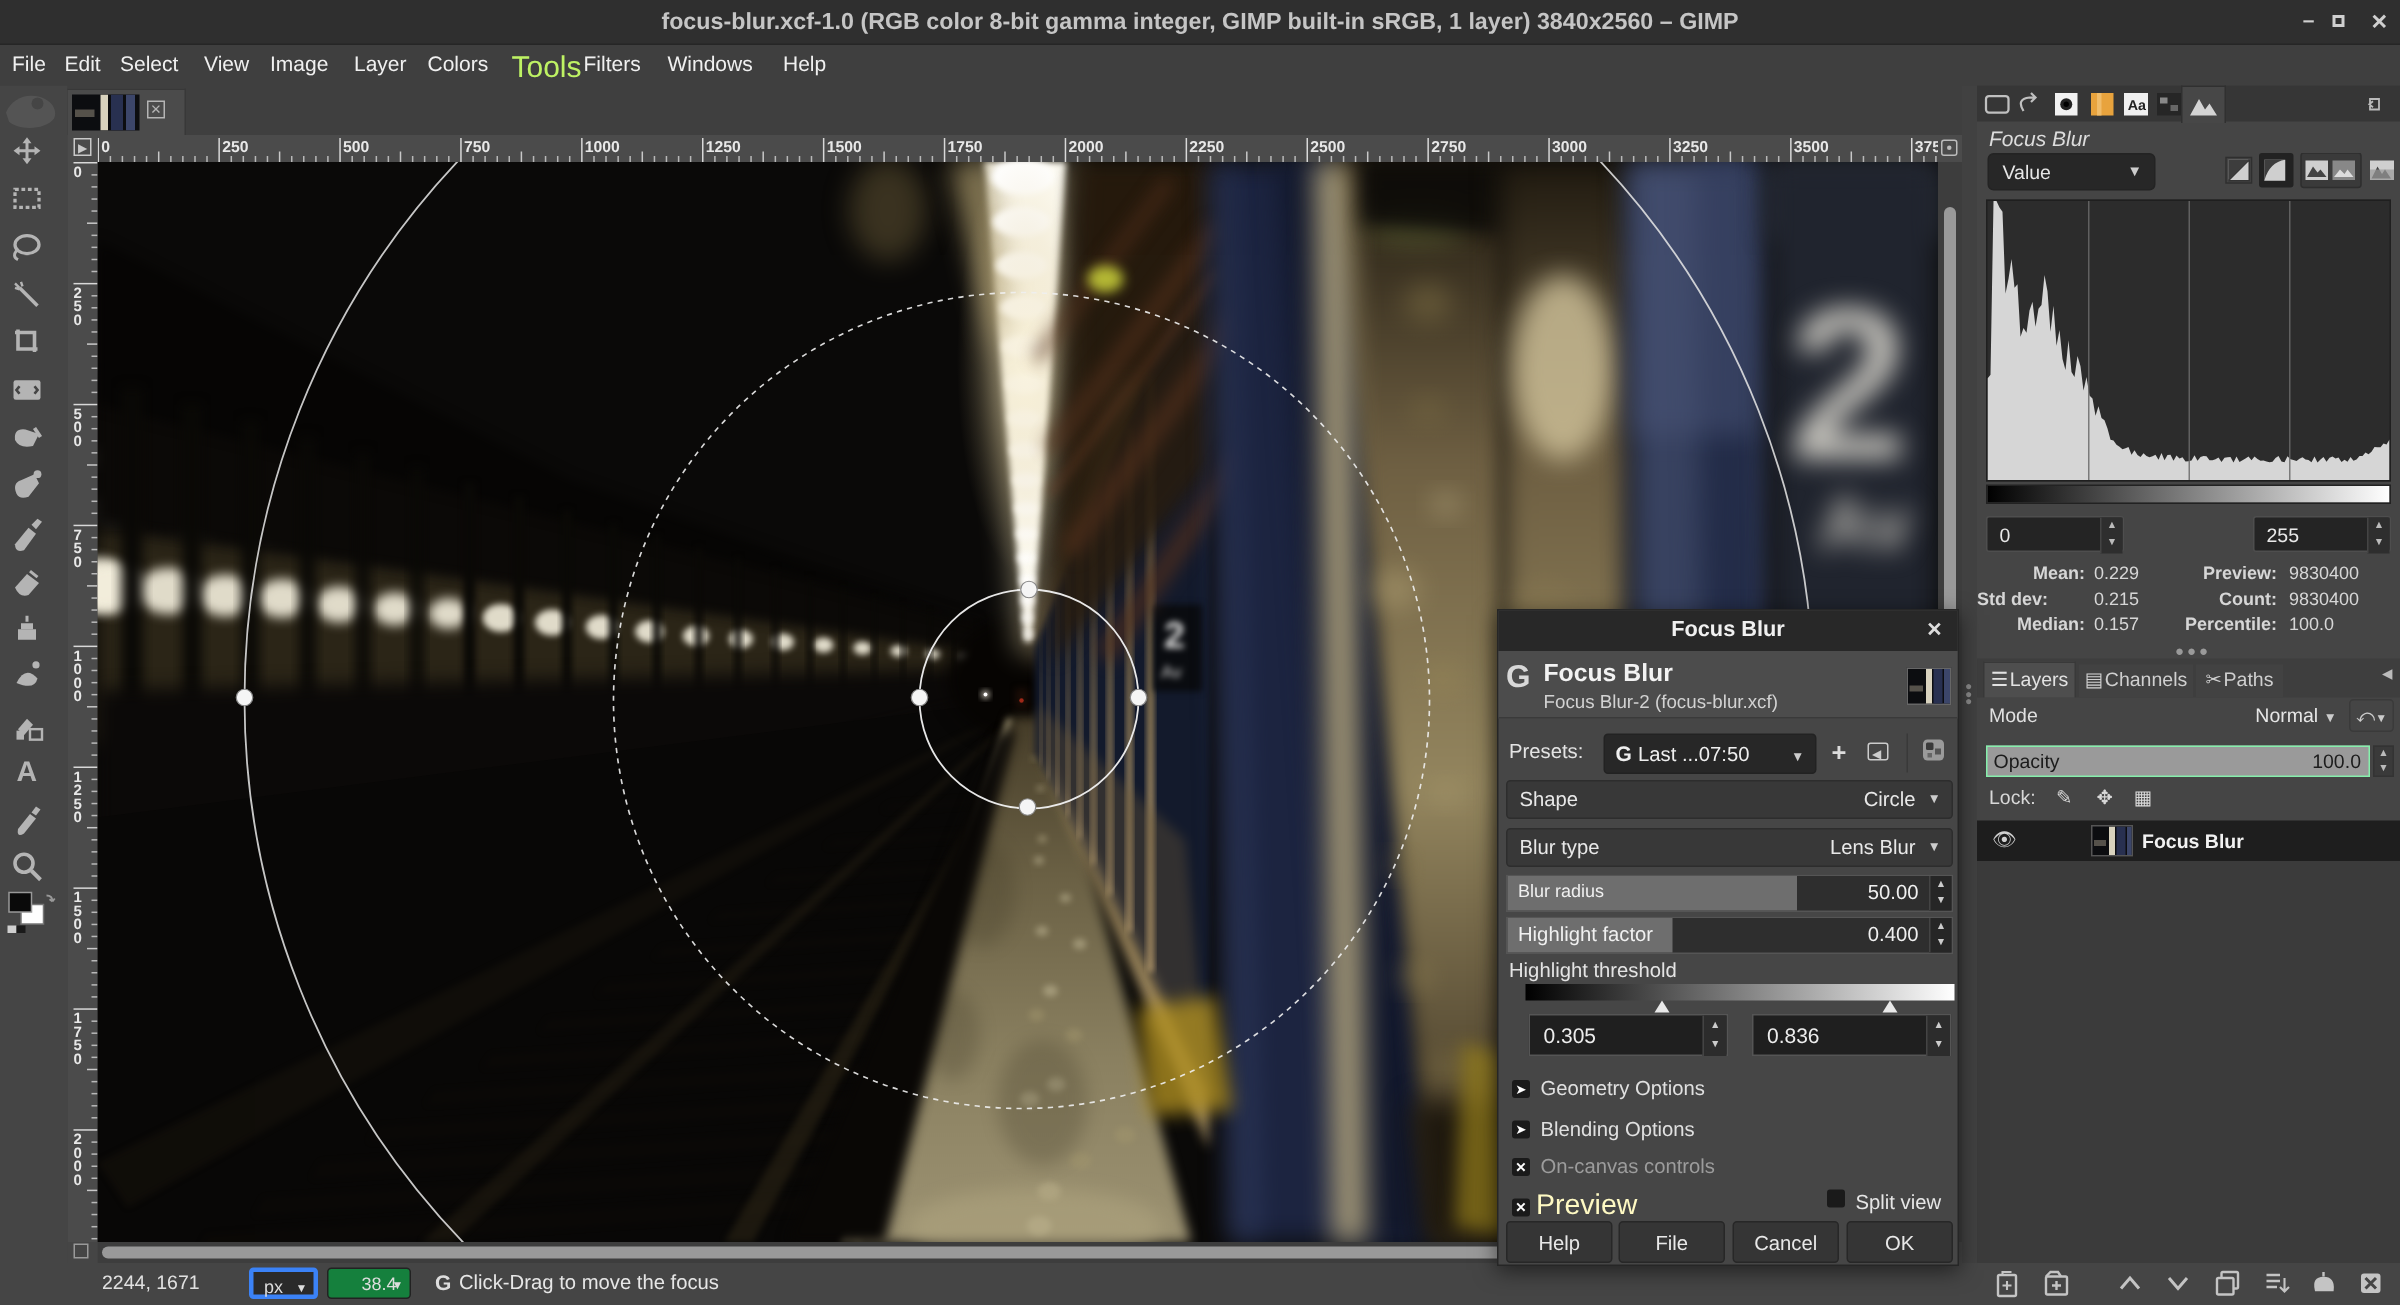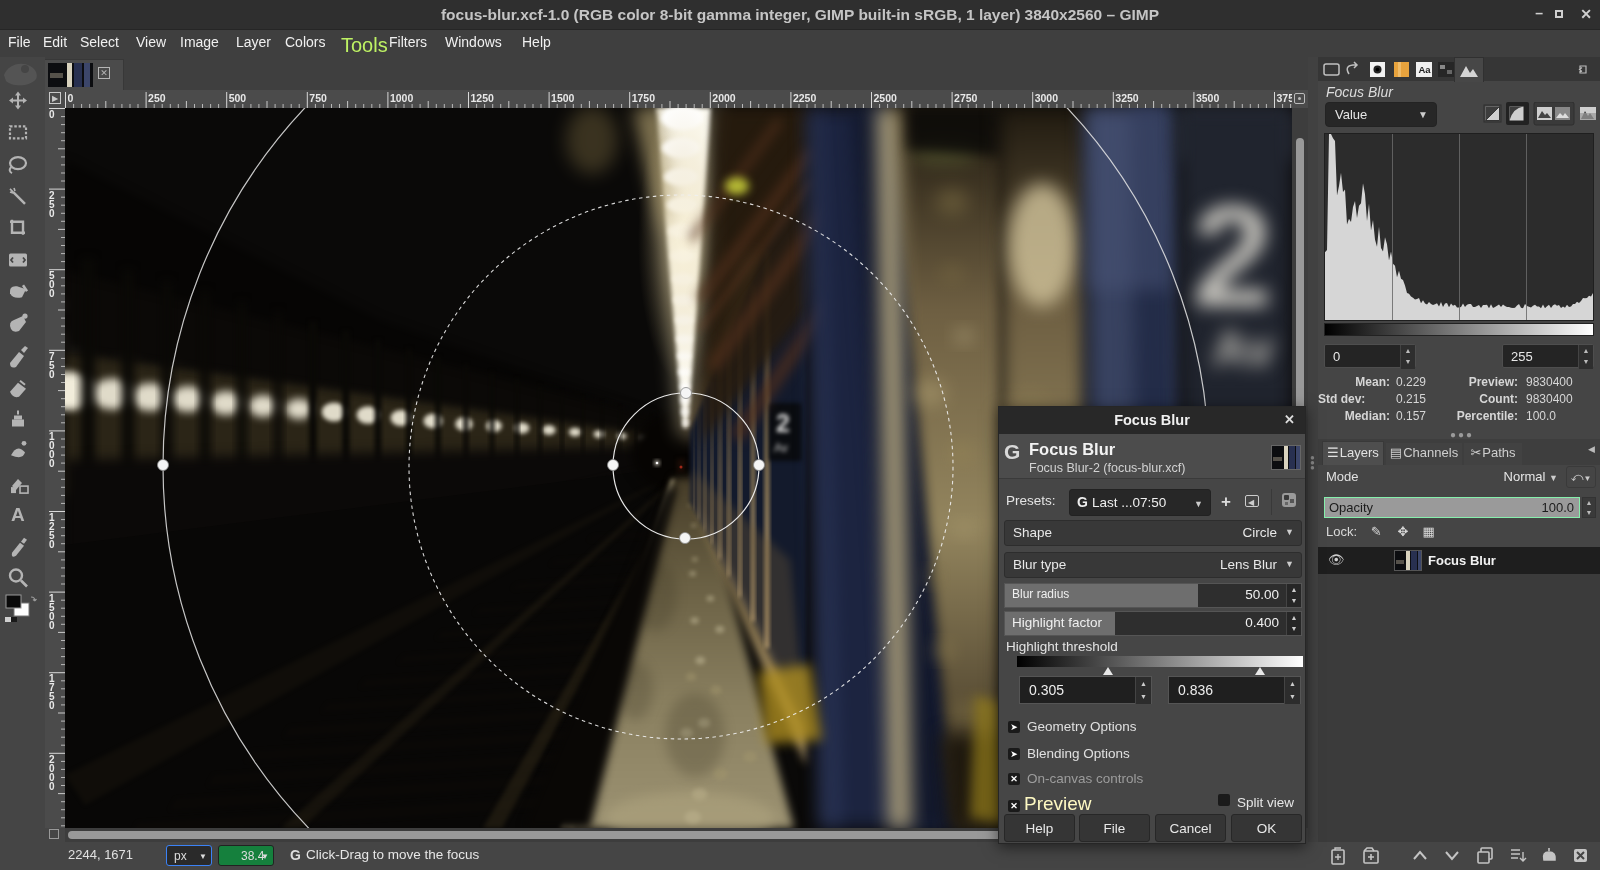--- a/index.html
+++ b/index.html
@@ -650,21 +650,21 @@
 <div style="position:absolute;left:45px;top:828px;width:20px;height:14px;background:#454545">
       <div style="position:absolute;left:4px;top:1px;width:10px;height:10px;border:1.5px solid #999"></div>
     </div>
 <div style="position:absolute;left:1292px;top:828px;width:16px;height:14px;background:#454545">
       <div style="position:absolute;left:2px;top:1px;width:10px;height:10px;border:1.5px solid #999;border-radius:6px"></div>
     </div>
 <div style="position:absolute;left:1308px;top:57px;width:10px;height:813px;background:#414141"></div>
 <div style="position:absolute;left:1310px;top:455px;width:6px;color:#8a8a8a;font-size:8px;line-height:5px">●<br>●<br>●</div>
 <div style="position:absolute;left:0;top:842px;width:1600px;height:28px;background:#454545">
       <span style="position:absolute;left:68px;top:5px;font-size:13px;color:#e0e0e0">2244, 1671</span>
-      <div style="position:absolute;left:166px;top:3px;width:46px;height:21px;background:#2a2a2a;border:1px solid #3b82f6;border-radius:3px;color:#ddd;font-size:12px;line-height:20px;padding-left:7px">px <span style="position:absolute;right:4px;top:1px;font-size:8px">▼</span></div>
+      <div style="position:absolute;left:166px;top:3px;width:46px;height:21px;background:#2a2a2a;border:3px solid #3b82f6;border-radius:3px;color:#ddd;font-size:12px;line-height:20px;padding-left:7px">px <span style="position:absolute;right:4px;top:1px;font-size:8px">▼</span></div>
       <div style="position:absolute;left:218px;top:3px;width:56px;height:21px;background:#15803d;border:1px solid #222;border-radius:3px;color:#ddd;font-size:12px;line-height:20px;padding-left:22px">38.4 % <span style="position:absolute;right:4px;top:1px;font-size:8px">▼</span></div>
       <b style="position:absolute;left:290px;top:5px;font-size:14px;color:#ddd">G</b>
       <span style="position:absolute;left:306px;top:5px;font-size:13.5px;color:#e6e6e6">Click-Drag to move the focus</span>
     </div>
 <div style="position:absolute;left:1318px;top:57px;width:282px;height:813px;background:#454545">
 <div style="position:absolute;left:0;top:0;width:282px;height:24px;background:#363636"></div>
 <div style="position:absolute;left:136px;top:0;width:30px;height:25px;background:#474747;border:1px solid #303030;border-bottom:none"></div>
 <svg width="282" height="24" style="position:absolute;left:0;top:1px">
 <g stroke="#c0c0c0" fill="none" stroke-width="1.5">
 <rect x="6" y="6" width="15" height="11" rx="2"></rect>

